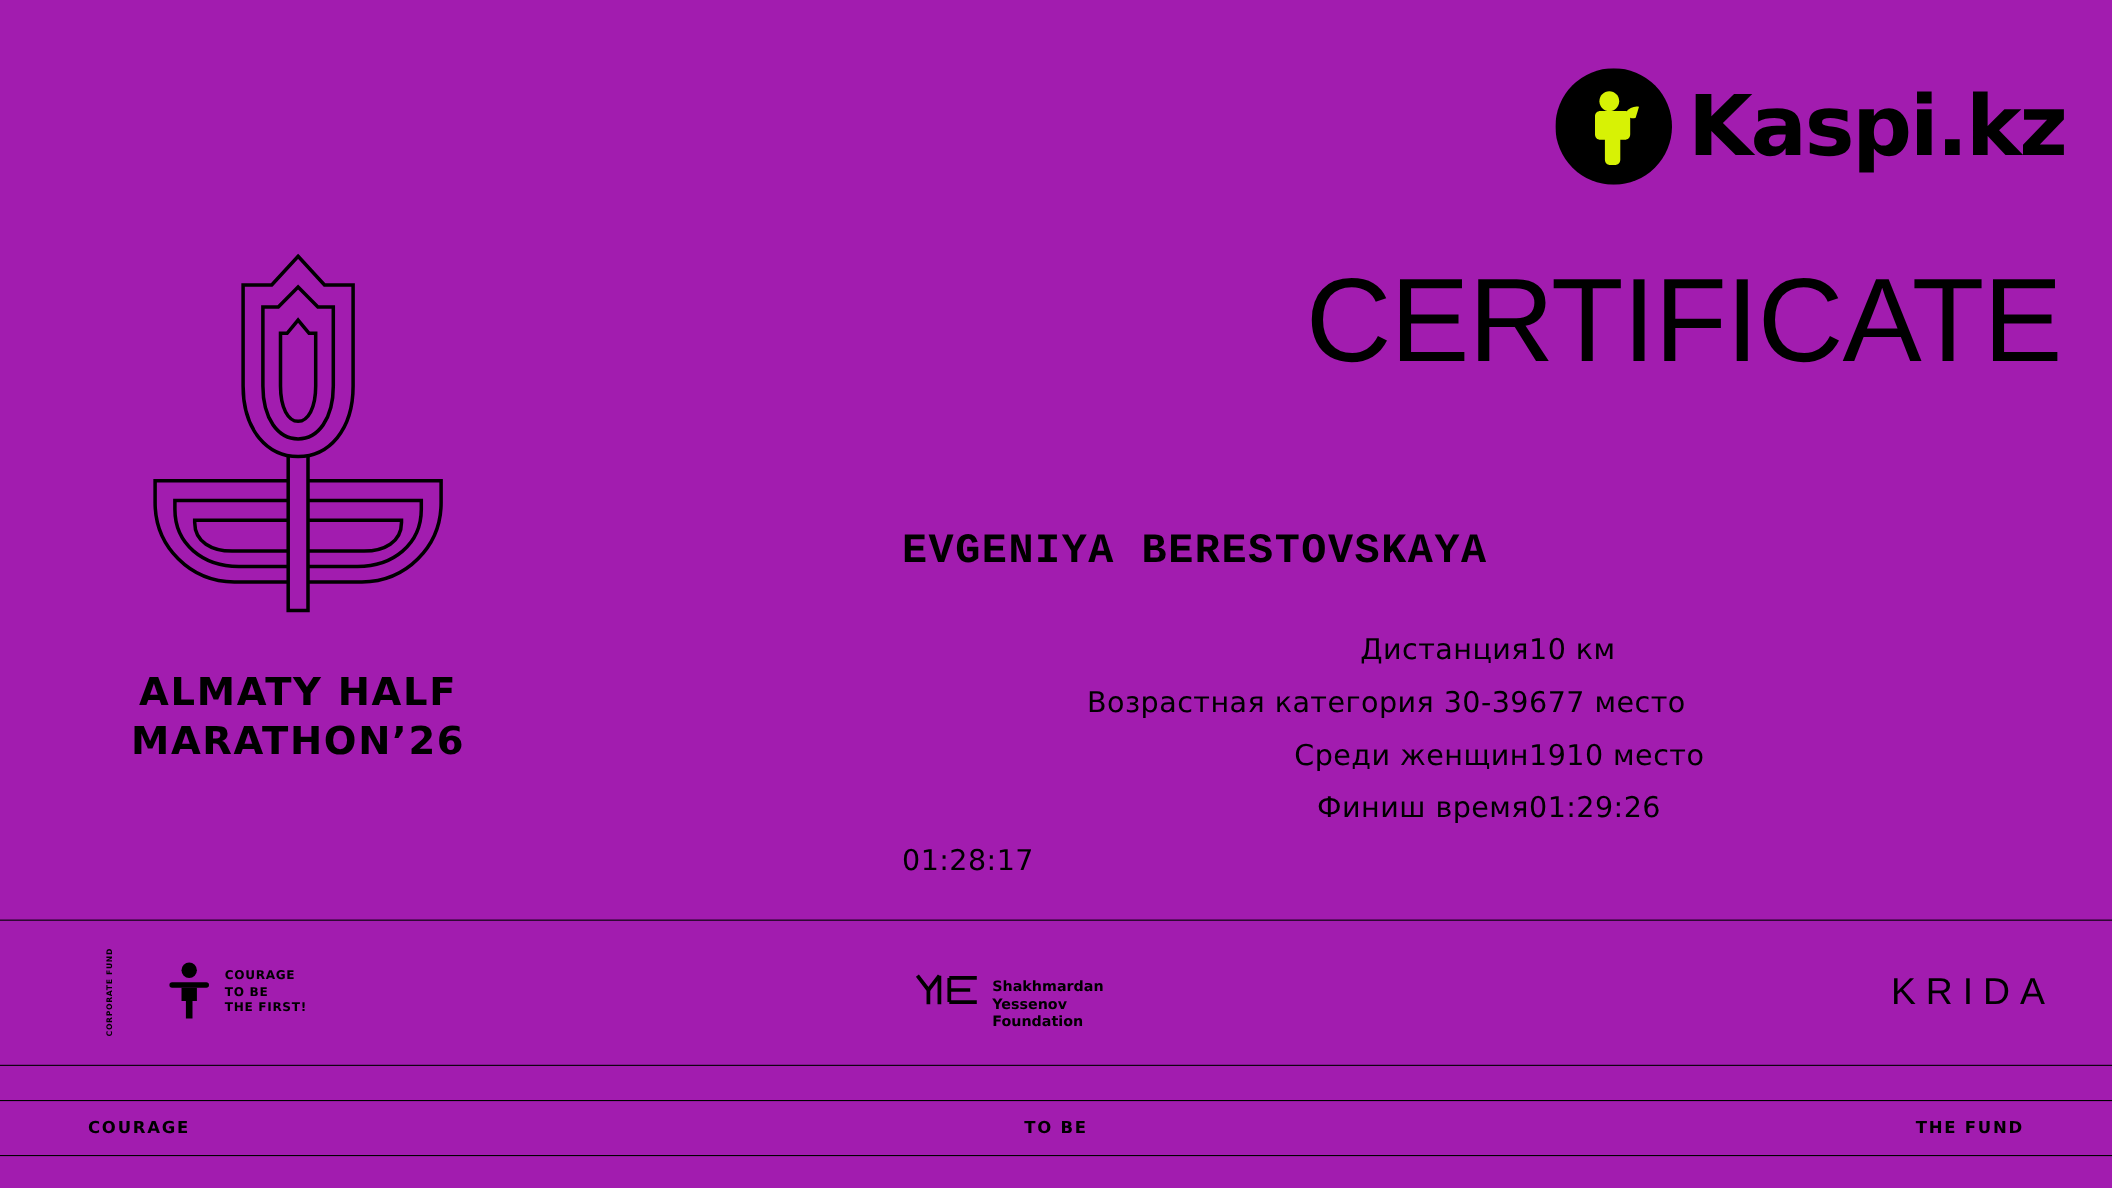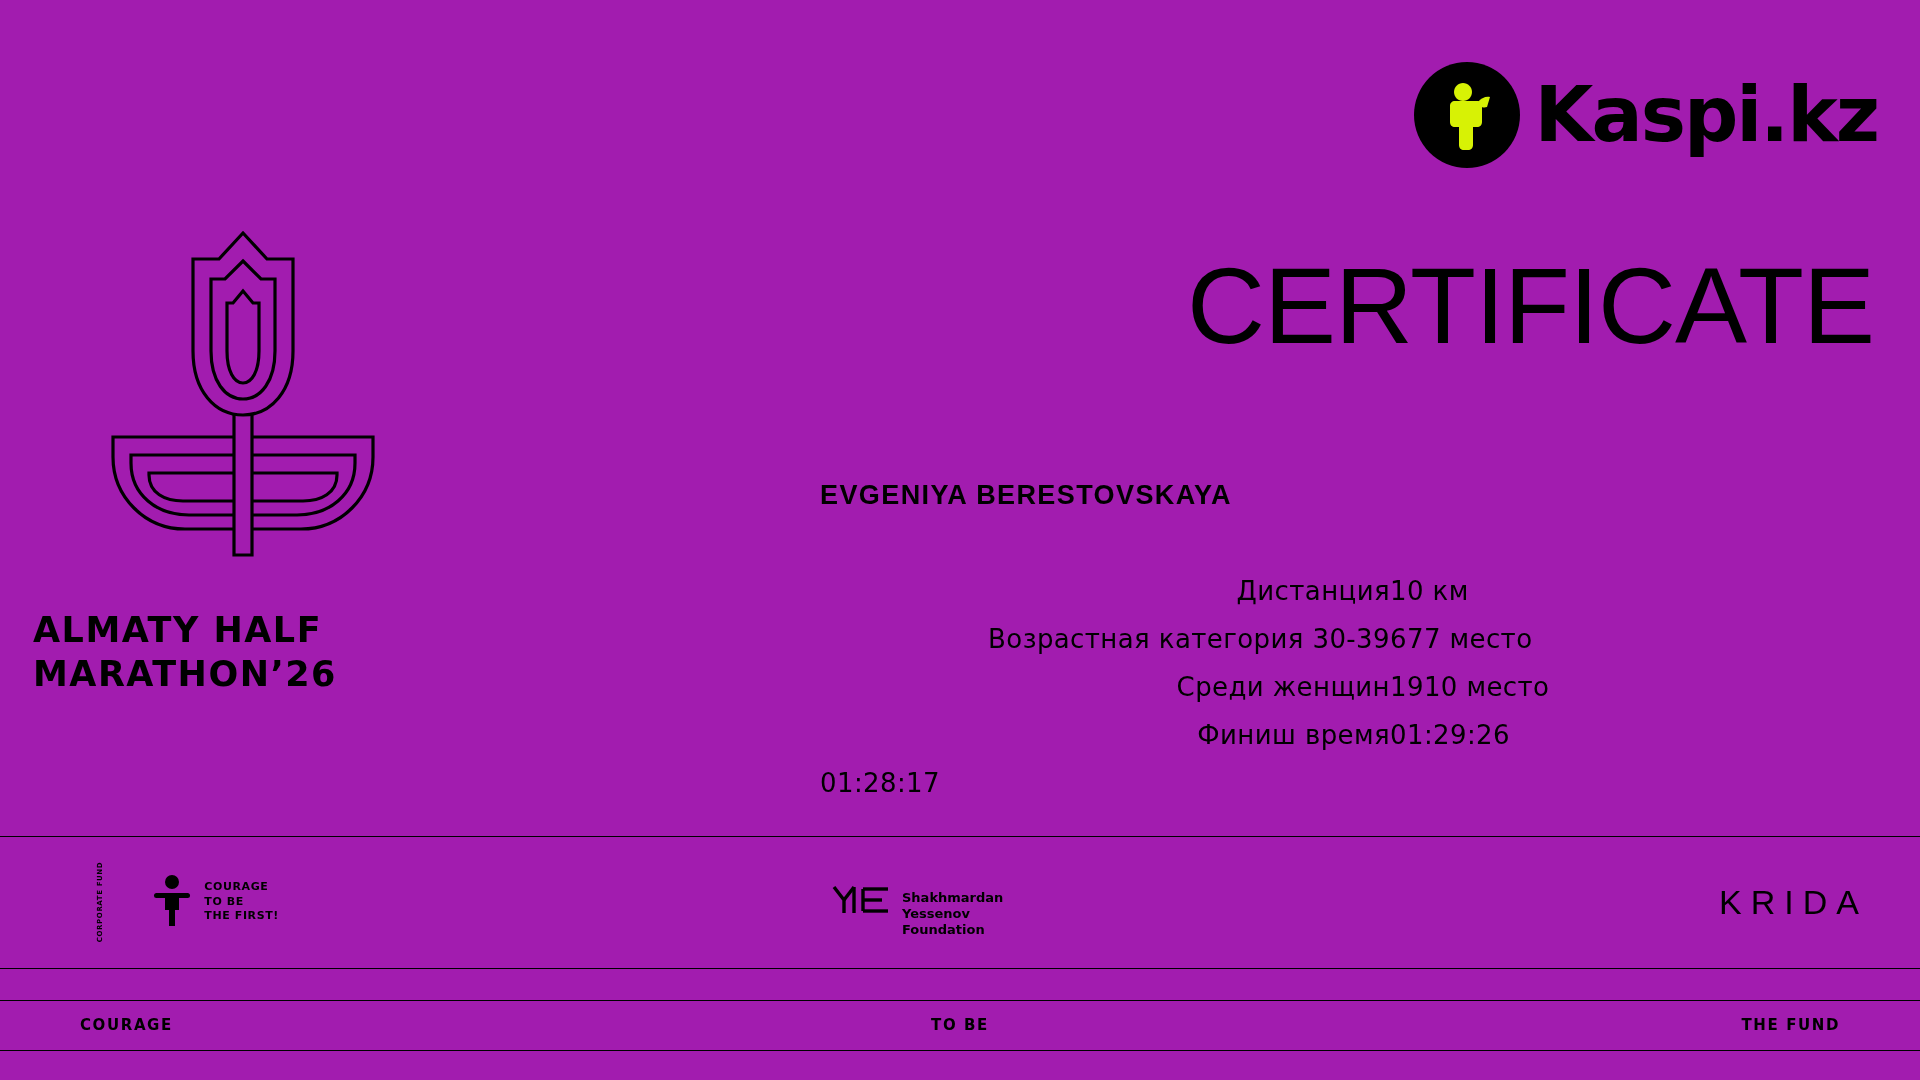--- a/index.html
+++ b/index.html
@@ -41,56 +41,56 @@
     font-weight: bold;
     font-size: 76px;
     letter-spacing: -2px;
     color: #000;
     line-height: 1;
   }
 
   
   .emblem {
     position: absolute;
-    left: 33px;
+    left: 61px;
     top: 225px;
     width: 420px;
-    text-align: left;
+    text-align: center;
   }
   .emblem svg { display: block; margin: 0 auto; }
   .emblem-title {
     margin-top: 24px;
     font-family: "DejaVu Sans", sans-serif;
     font-size: 35px;
     font-weight: 600;
     letter-spacing: 1.5px;
     line-height: 1.25;
     color: #000;
     white-space: pre-line;
   }
 
   
   .cert-title {
     position: absolute;
     right: 46px;
-    top: 252px;
+    top: 237px;
     font-family: "Liberation Sans", sans-serif;
     font-size: 108px;
     font-weight: 400;
     letter-spacing: -1px;
     color: #000;
     line-height: 1;
     text-align: right;
   }
   .athlete {
     position: absolute;
     left: 820px;
     top: 480px;
-    font-family: Liberation Sans, sans-serif;
-    font-size: 27px;
+    font-family: Liberation Mono, monospace;
+    font-size: 38px;
     font-weight: bold;
     letter-spacing: 1.4px;
     color: #000;
   }
   .results {
     position: absolute;
     left: 820px;
     top: 578px;
     width: 1020px;
     text-align: right;

